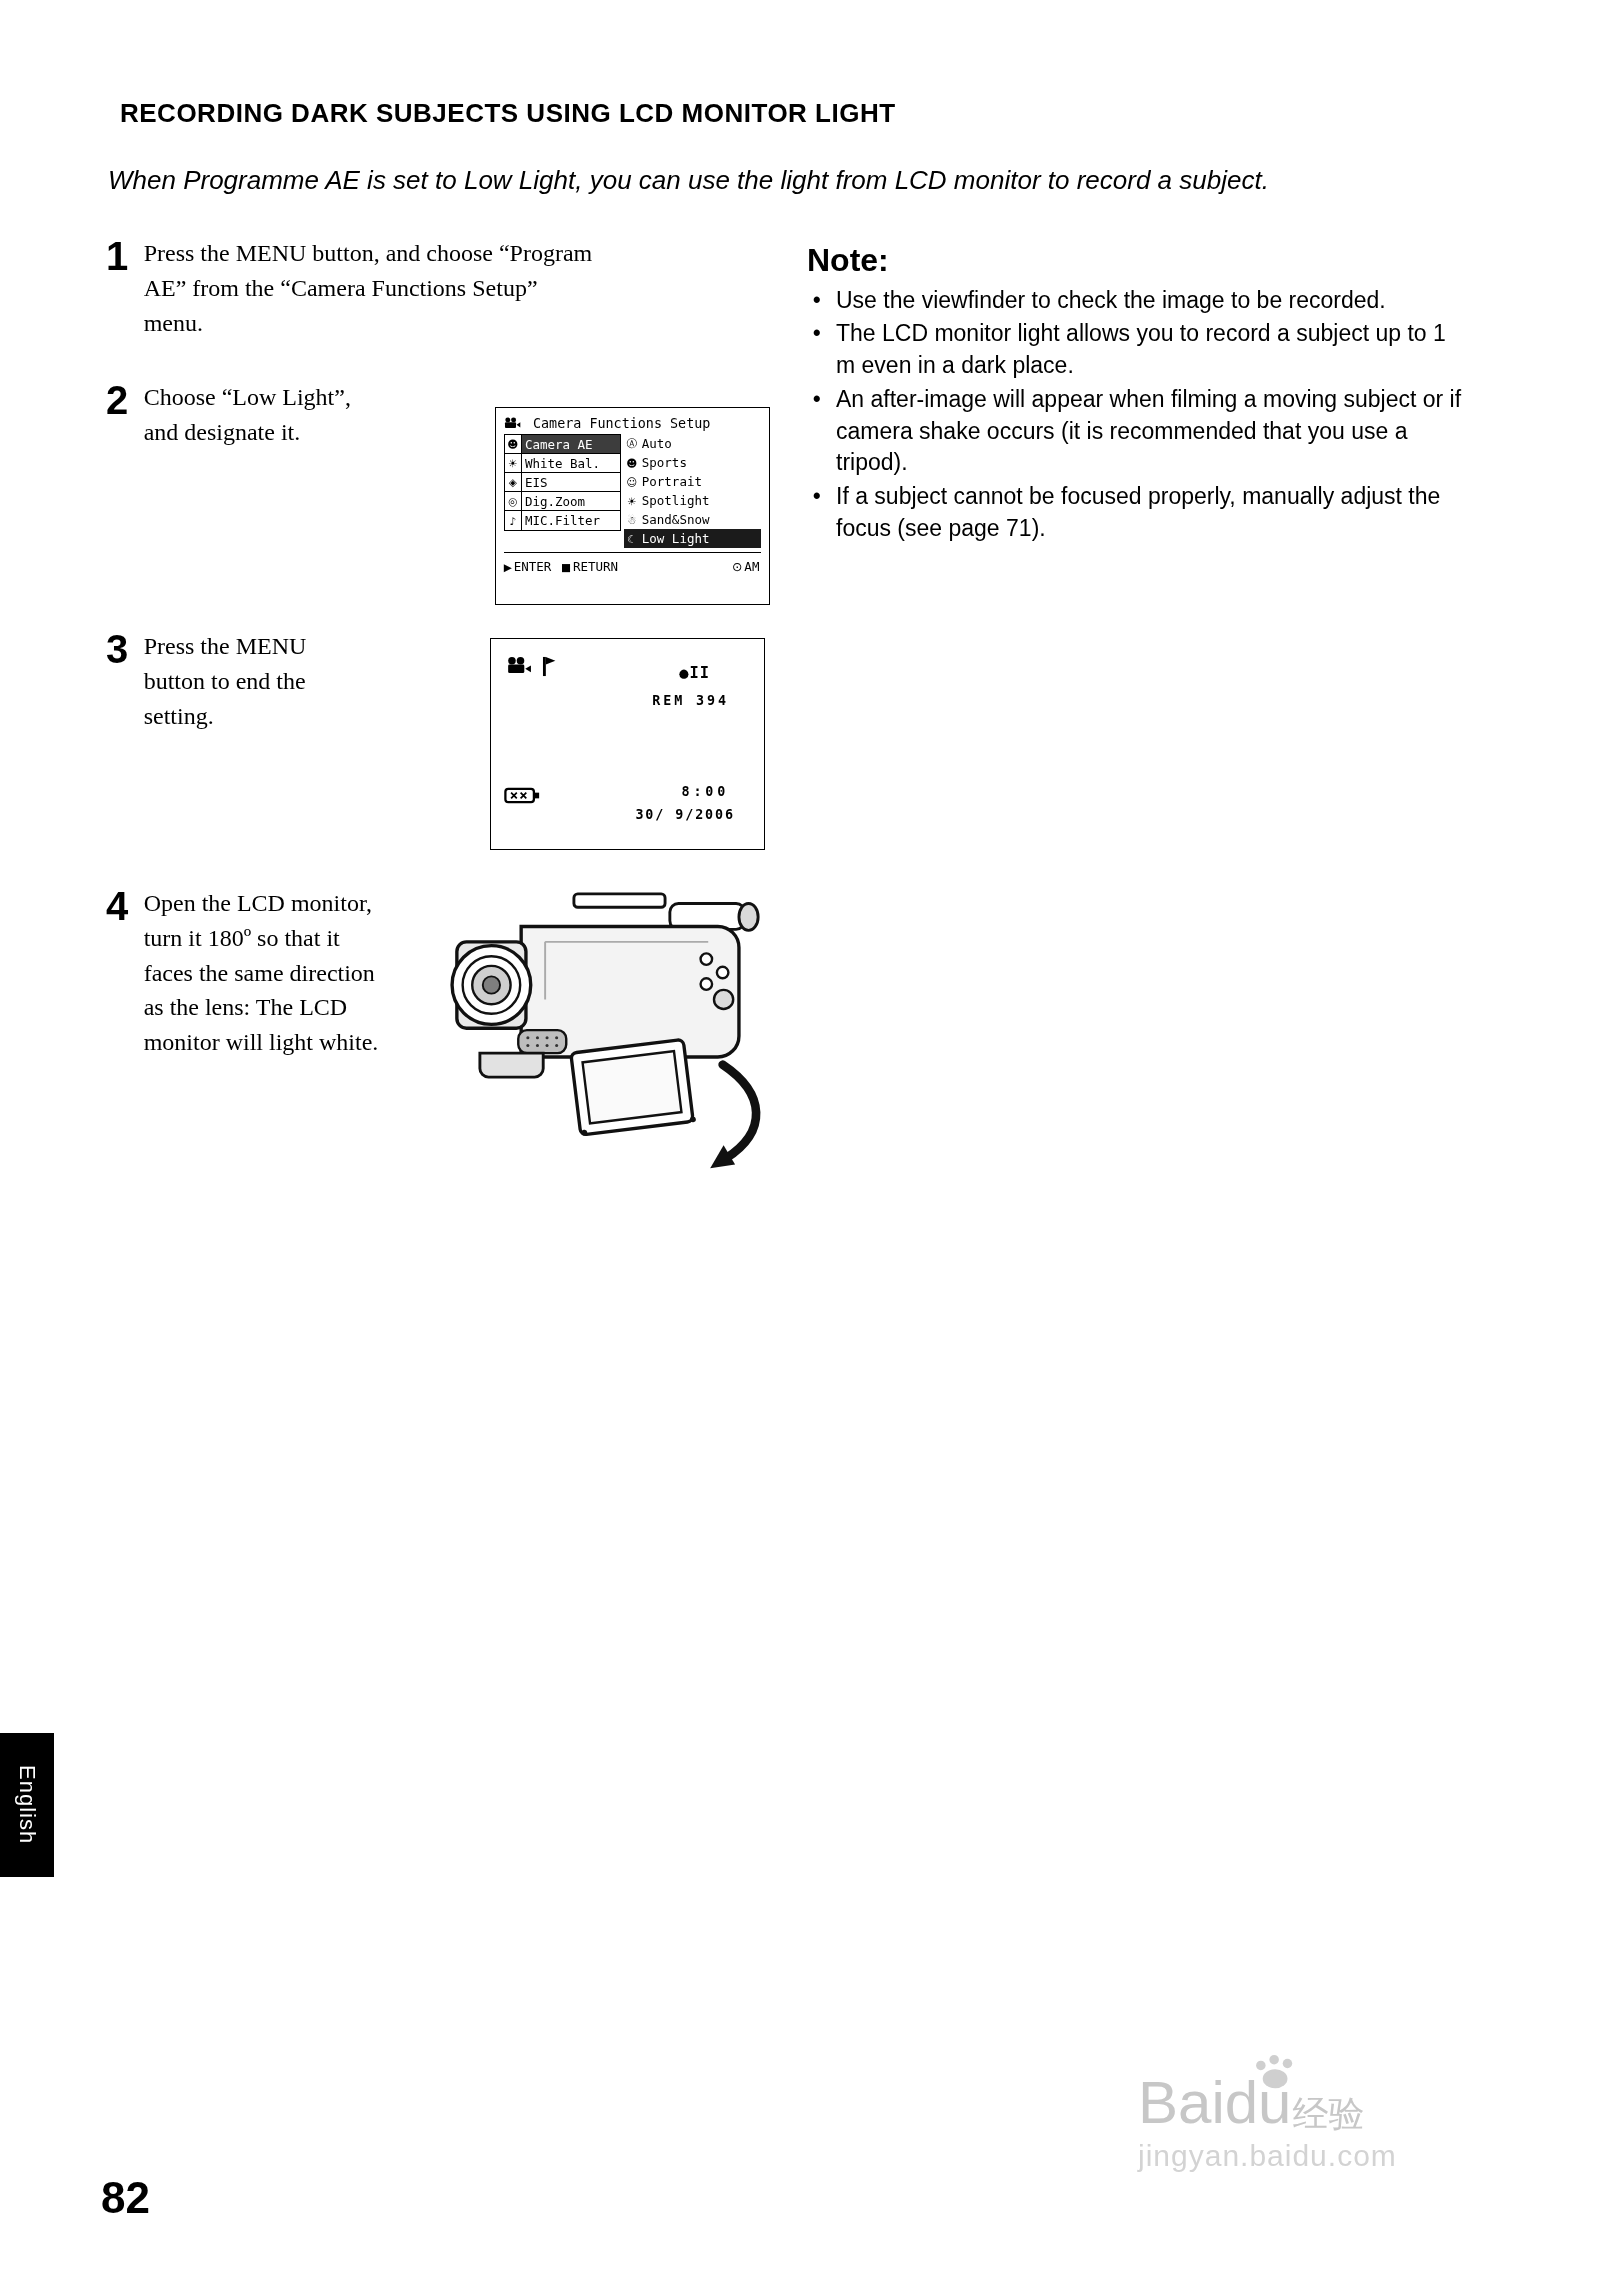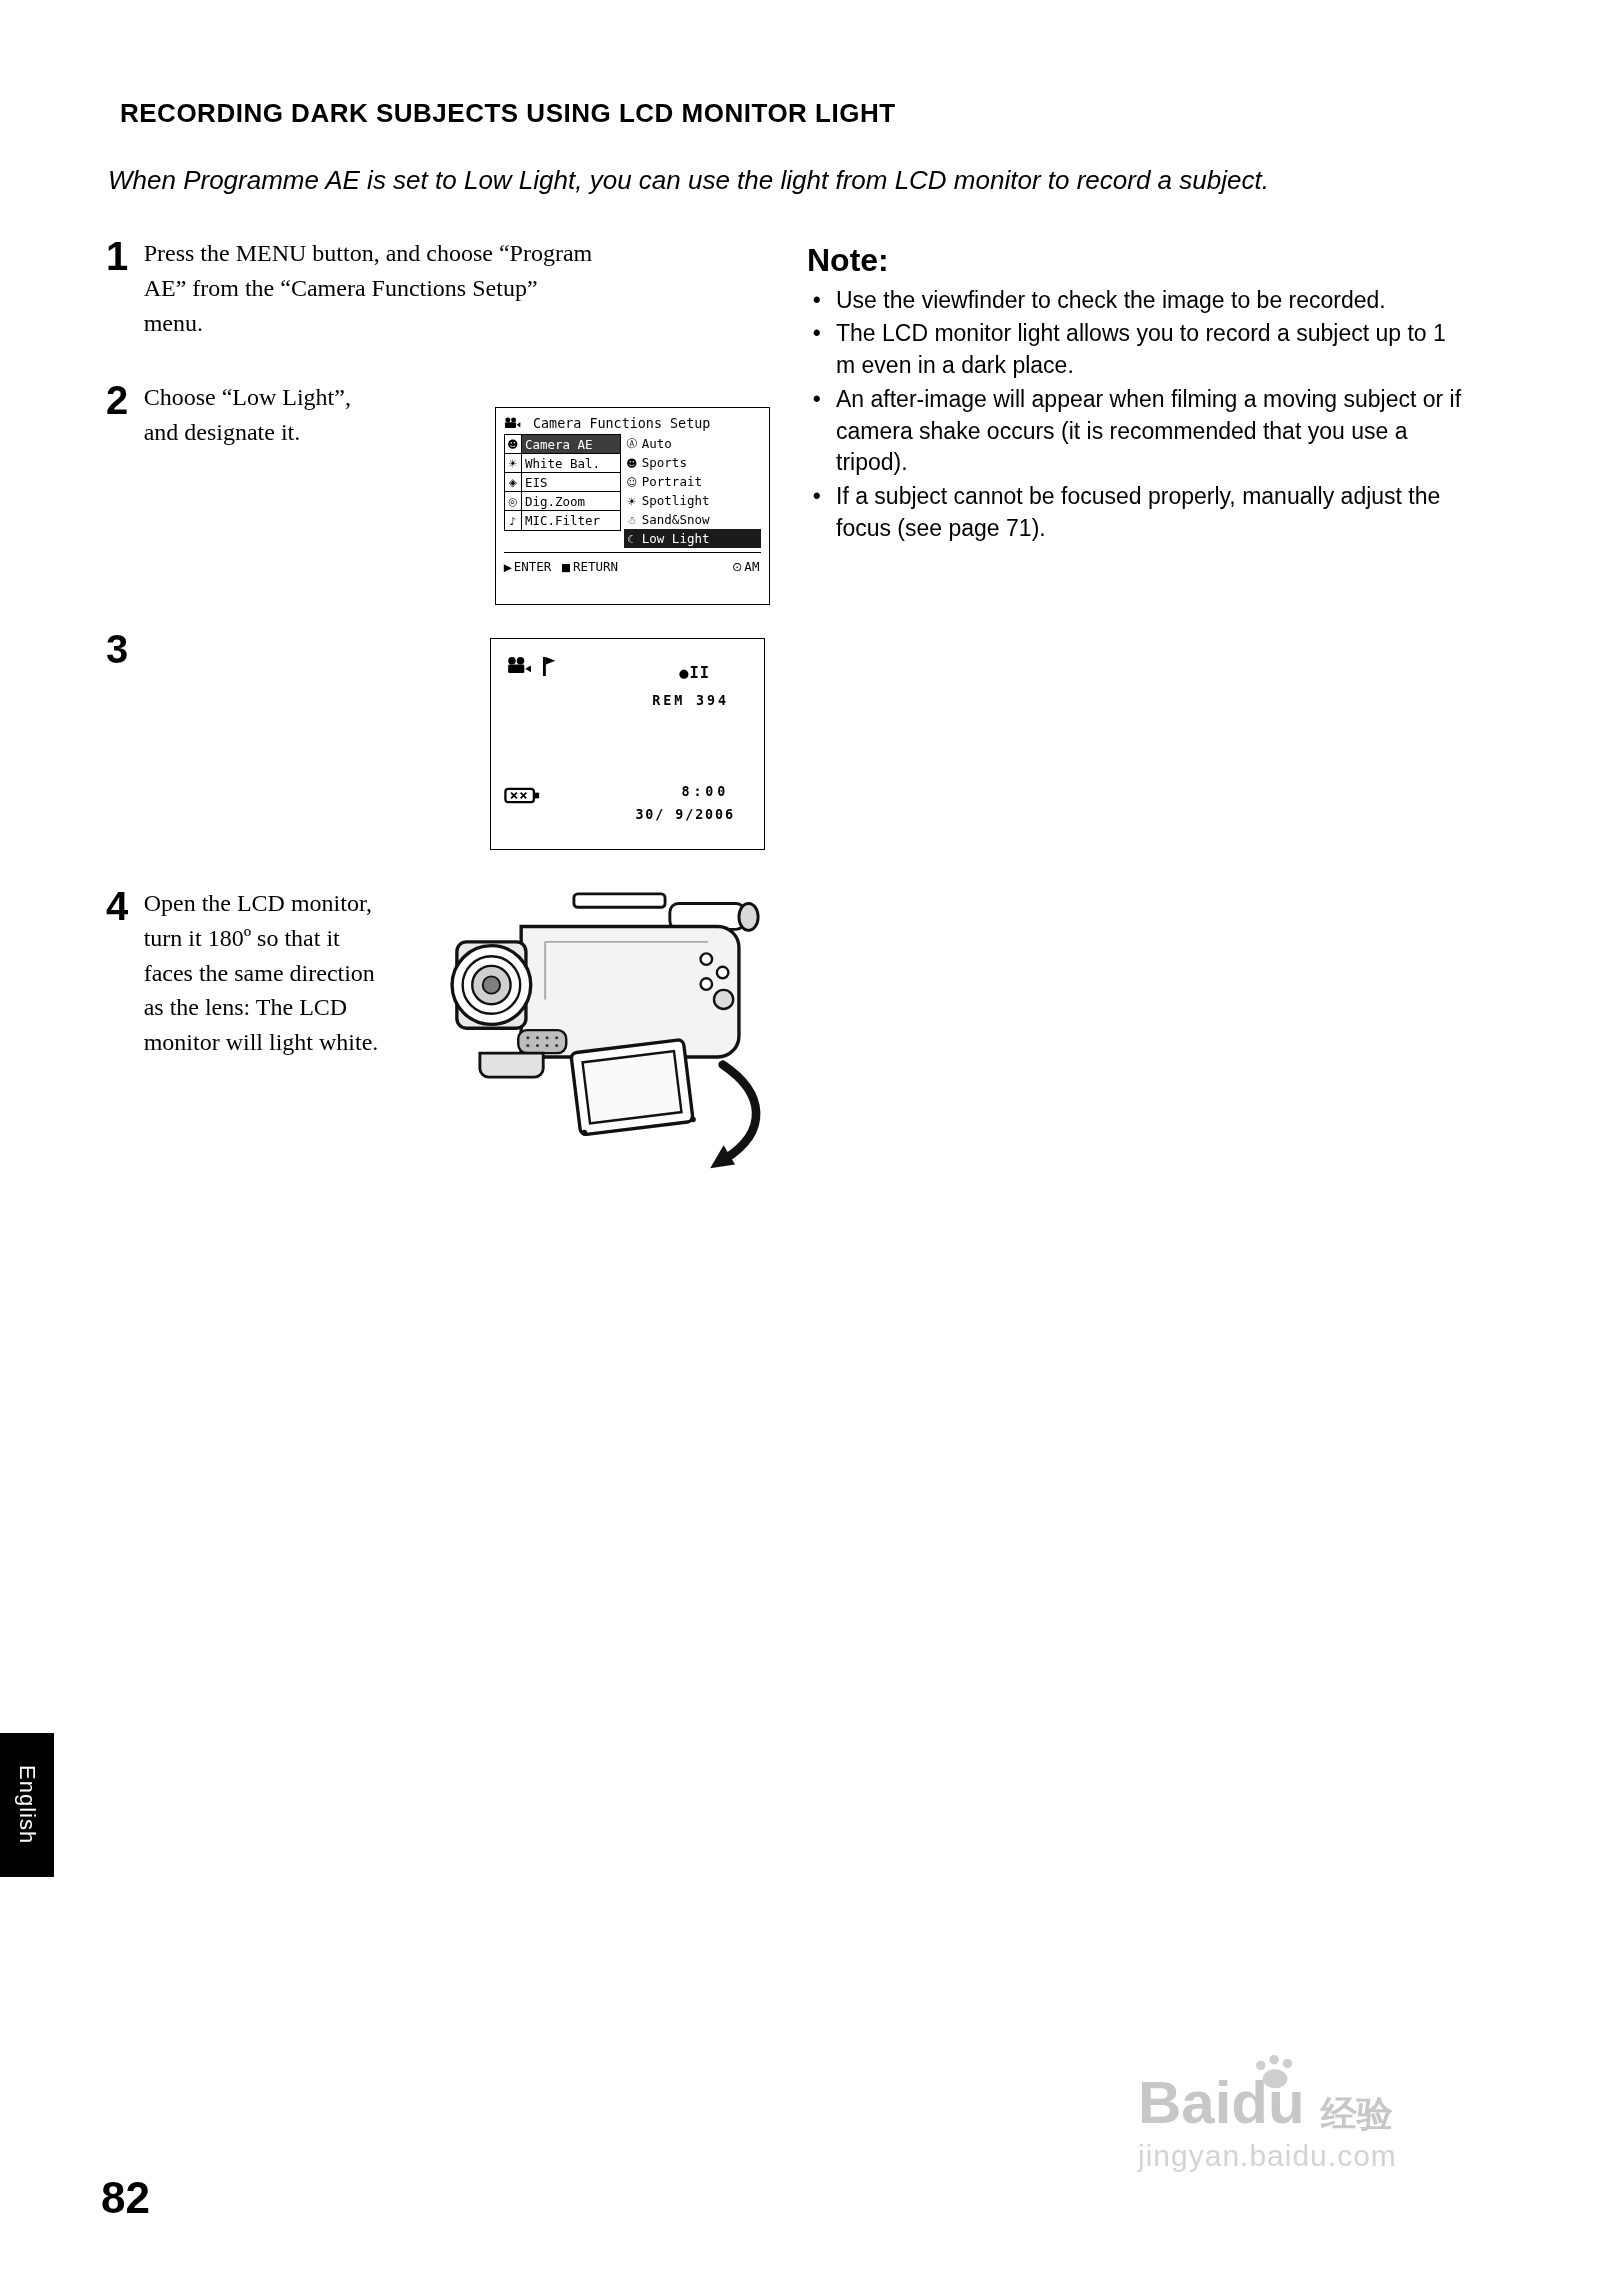--- a/index.html
+++ b/index.html
@@ -93,21 +93,21 @@
   
   .lang-tab {
     position:absolute; left:0; top:1733px; width:54px; height:144px;
     background:#000; color:#fff; display:flex; align-items:center; justify-content:center;
   }
   .lang-tab span { writing-mode:vertical-rl; font-size:22px; letter-spacing:1px; }
   .page-number { position:absolute; left:101px; top:2173px; font-size:44px; font-weight:bold; }
 
   
   .watermark { position:absolute; left:1138px; top:2073px; color:#c7c7c7; }
-  .wm-brand { display:flex; align-items:flex-end; gap:16px; font-weight:bold;text-align:right; }
+  .wm-brand { display:flex; align-items:flex-end; gap:1px; font-weight:normal;text-align:right; }
   .wm-latin { font-size:60px; line-height:1; }
   .wm-cn { font-size:36px; line-height:1.05; }
   .wm-url { font-size:30px; color:#d3d3d3; margin-top:5.8px; letter-spacing:1px; }
   .wm-paw { position:absolute; left:113px; top:-19px; }
 </style>
 </head>
 <body>
 
 <div class="page">
 
@@ -117,20 +117,21 @@
   <div class="step step1">
     <span class="step-num">1</span>
     <span class="step-text">Press the MENU button, and choose “Program AE” from the “Camera Functions Setup” menu.</span>
   </div>
   <div class="step step2">
     <span class="step-num">2</span>
     <span class="step-text">Choose “Low Light”, and designate it.</span>
   </div>
   <div class="step step3">
     <span class="step-num">3</span>
+    <span class="step-text">Press the MENU button to end the setting.</span>
   </div>
   <div class="step step4">
     <span class="step-num">4</span>
     <span class="step-text">Open the LCD monitor, turn it 180º so that it faces the same direction as the lens: The LCD monitor will light white.</span>
   </div>
 
   <div class="note">
     <div class="note-heading">Note:</div>
     <ul>
       <li>Use the viewfinder to check the image to be recorded.</li>

